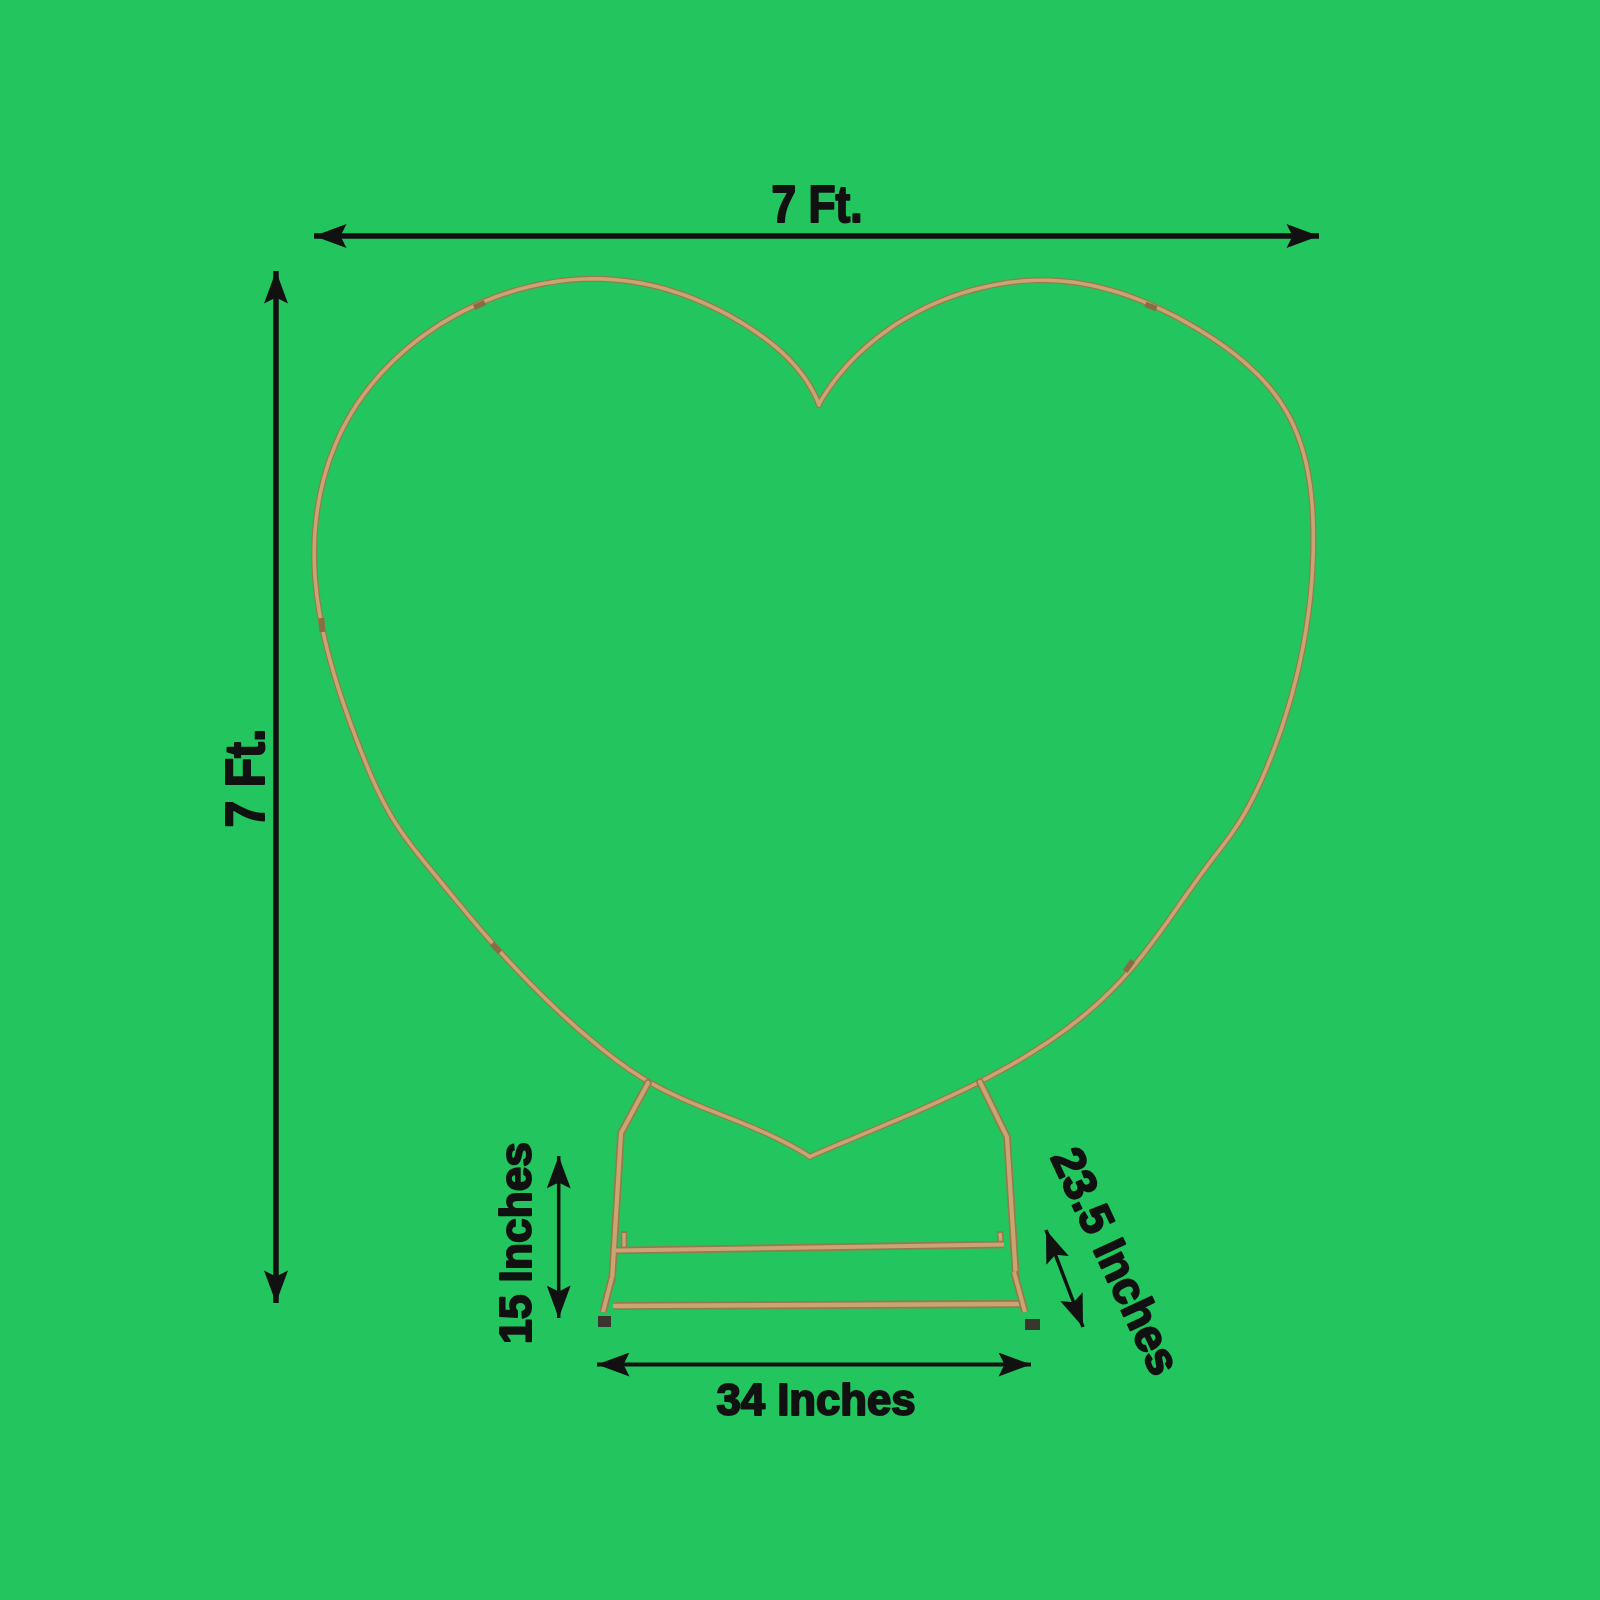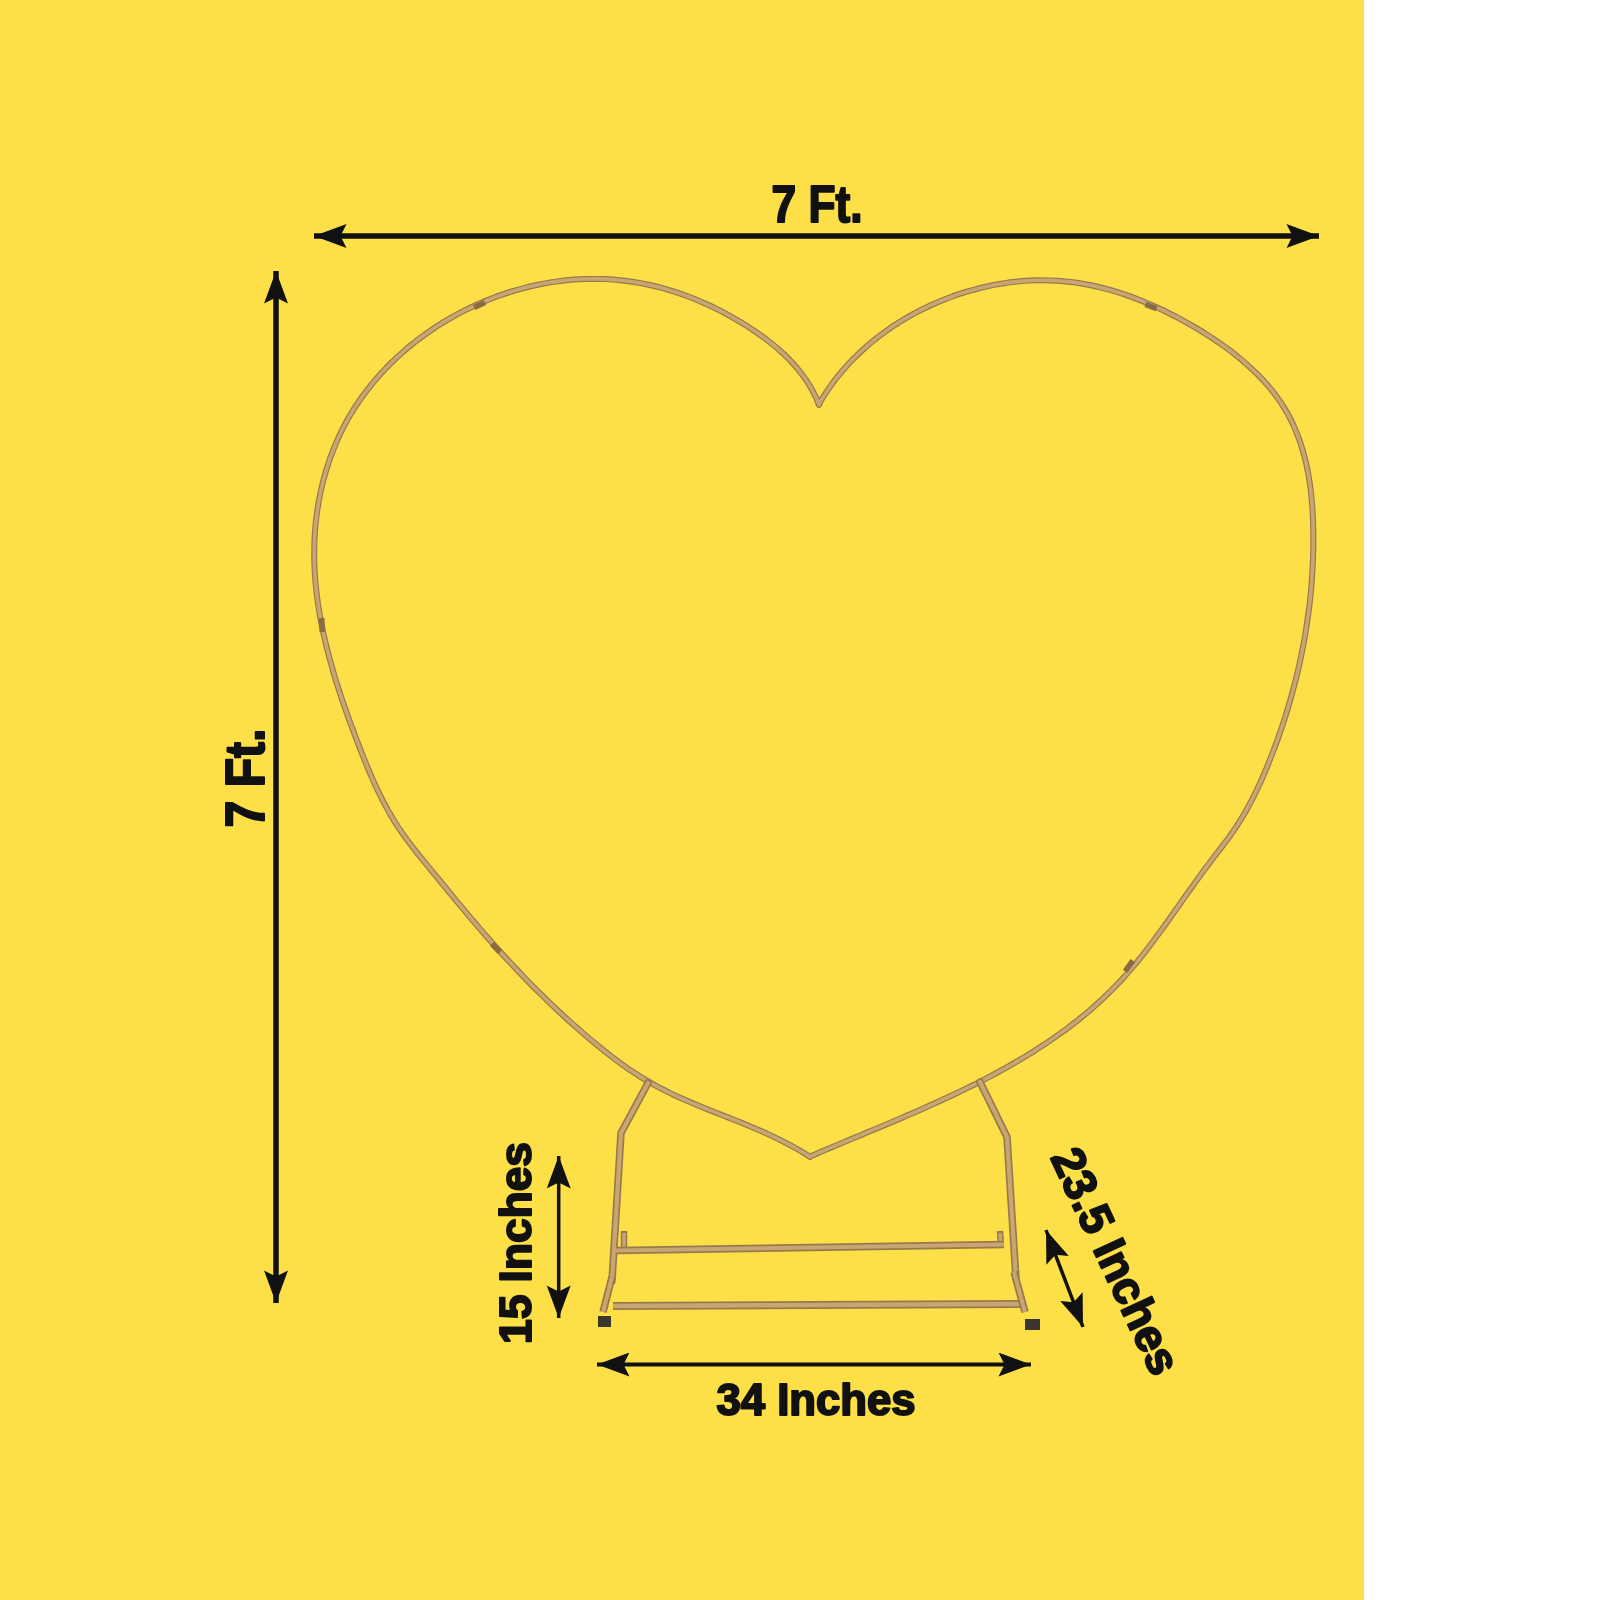--- a/index.html
+++ b/index.html
@@ -1,16 +1,16 @@
 <!DOCTYPE html>
 <html><head>
 <meta charset="utf-8">
 <style>
   html,body{margin:0;padding:0;background:#ffffff;}
-  .page{width:1364px;height:1600px;position:relative;background:#fde047;overflow:hidden;}
+  .page{width:1600px;height:1600px;position:relative;background:#22c55e;overflow:hidden;}
   text{font-family:"Liberation Sans",sans-serif;font-weight:bold;fill:#111111;stroke:#111111;stroke-width:2;stroke-linejoin:round;}
 </style>
 </head>
 <body>
 <div class="page">
 <svg width="1600" height="1600" viewBox="0 0 1600 1600">
   <defs>
     <marker id="ah" viewBox="0 0 40 24" refX="39" refY="12" markerWidth="40" markerHeight="24" markerUnits="userSpaceOnUse" orient="auto-start-reverse">
       <path d="M39,12 L6.5,0 L12.5,12 L6.5,24 Z" fill="#111111"></path>
     </marker>

